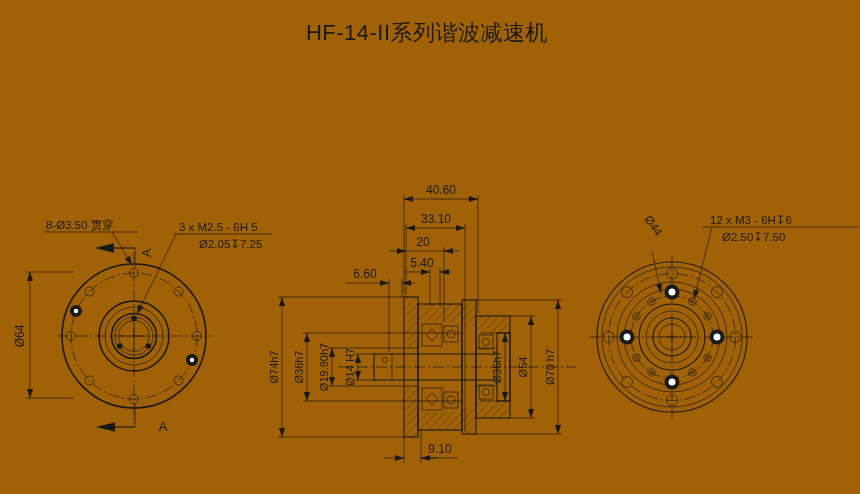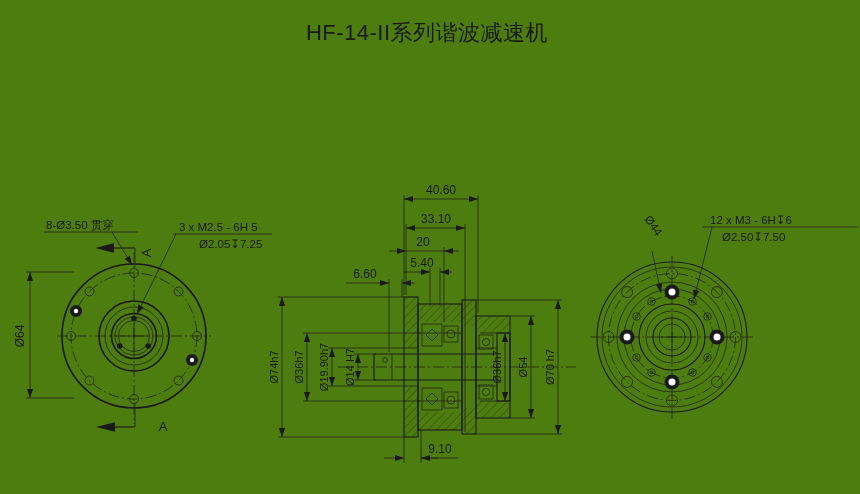--- a/index.html
+++ b/index.html
@@ -1,16 +1,16 @@
 <!DOCTYPE html>
 <html><head>
 <meta charset="utf-8">
 <style>
   html,body{margin:0;padding:0;background:#ffffff;}
-  .page{position:relative;width:860px;height:494px;background:#4d7c0f;overflow:hidden;
+  .page{position:relative;width:860px;height:494px;background:#a16207;overflow:hidden;
         font-family:"Liberation Sans", sans-serif;}
   svg{position:absolute;left:0;top:0;}
   text{fill:#1a1a1a;}
   .ttl{font-size:22px;letter-spacing:0.5px;}
   .dim{font-size:11px;}
   .dimb{font-size:12px;}
   .lbl{font-size:11.5px;}
   .sec{font-size:13px;}
   .thin{stroke:#1a1a1a;stroke-width:0.7;fill:none;}
   .med{stroke:#1a1a1a;stroke-width:1.1;fill:none;}

